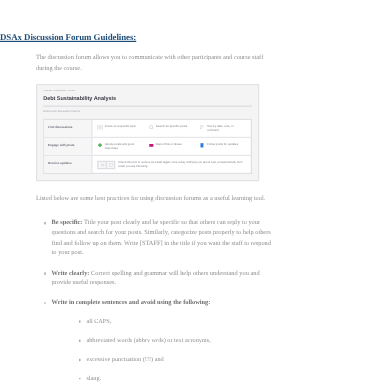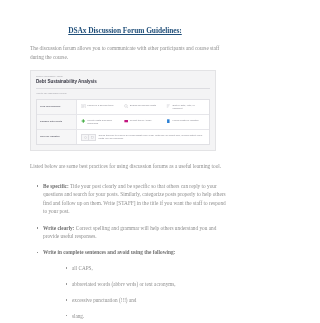--- a/index.html
+++ b/index.html
@@ -19,21 +19,21 @@
     position: relative;
     width: 250px;
     height: 323px;
     background: #ffffff;
     box-sizing: border-box;
     padding: 0;
   }
 
   
   .doc-title {
-    text-align: center;
+    text-align: left;
     margin: 26px 0 0 0;
     font-family: "Liberation Serif", serif;
     font-weight: bold;
     font-size: 7.4px;
     line-height: 9px;
     color: #1f4e79;
     letter-spacing: -0.05px;
     text-decoration: underline;
   }
 

